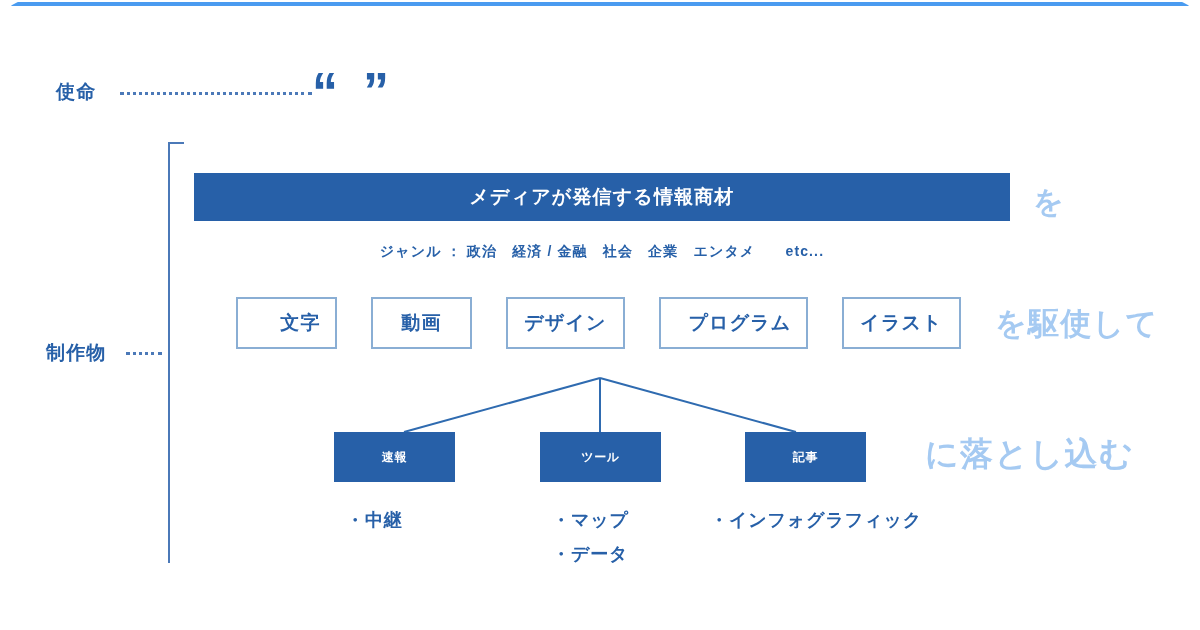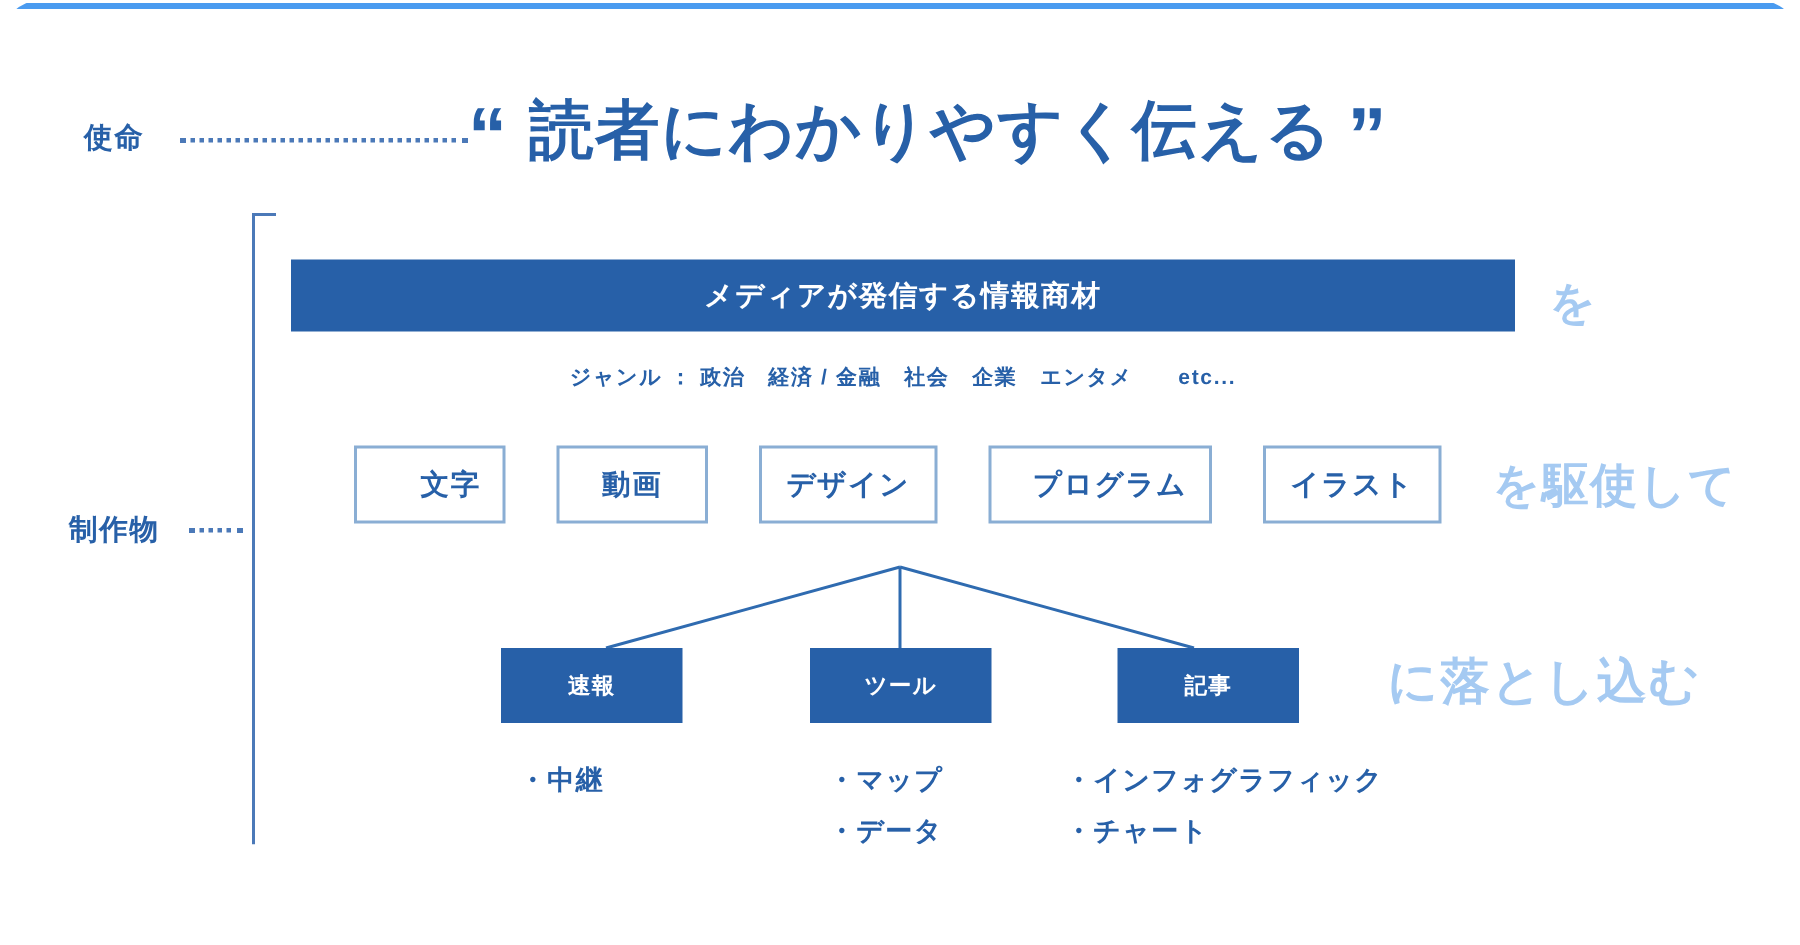--- a/index.html
+++ b/index.html
@@ -168,21 +168,21 @@
     pointer-events: none;
   }
 
   
   .output-box {
     position: absolute;
     top: 432px;
     height: 50px;
     background: #2760a8;
     color: #ffffff;
-    font-size: 15px;
+    font-size: 12px;
     font-weight: bold;
     letter-spacing: 0.06em;
     display: flex;
     align-items: center;
     justify-content: center;
     white-space: nowrap;
   }
   #output-box-0 { left: 334px; width: 121px; }
   #output-box-1 { left: 540px; width: 121px; }
   #output-box-2 { left: 745px; width: 121px; }
@@ -235,21 +235,20 @@
   <div class="top-rule"></div>
 
   <div class="row-label" id="label-mission">使命</div>
   <div class="leader" id="leader-mission"></div>
 
   <div class="row-label" id="label-works">制作物</div>
   <div class="leader" id="leader-works"></div>
 
   <div id="mission-headline">
     <span class="qmark open">“</span>
-    <span>読者にわかりやすく伝える</span>
     <span class="qmark close">”</span>
   </div>
 
   <div id="works-bracket"></div>
 
   <div id="media-bar">メディアが発信する情報商材</div>
 
   <div id="genre-line">ジャンル ： 政治　経済 / 金融　社会　企業　エンタメ　　etc...</div>
 
   <div class="medium-box" id="medium-box-0">文字</div>
@@ -270,20 +269,19 @@
 
   <div class="bullet-list" id="bullets-0">
     <span class="bullet-item">・中継</span>
   </div>
   <div class="bullet-list" id="bullets-1">
     <span class="bullet-item">・マップ</span>
     <span class="bullet-item">・データ</span>
   </div>
   <div class="bullet-list" id="bullets-2">
     <span class="bullet-item">・インフォグラフィック</span>
-    <span class="bullet-item">・チャート</span>
   </div>
 
   <div class="annotation" id="annotation-0">を</div>
   <div class="annotation" id="annotation-1">を駆使して</div>
   <div class="annotation" id="annotation-2">に落とし込む</div>
 
 </div>
 
 </body></html>

